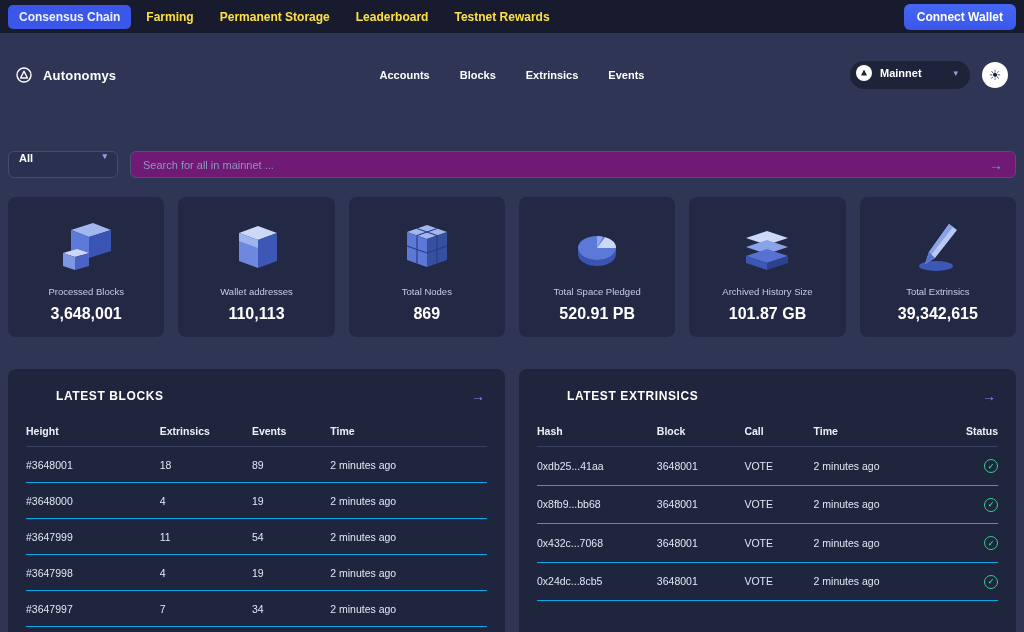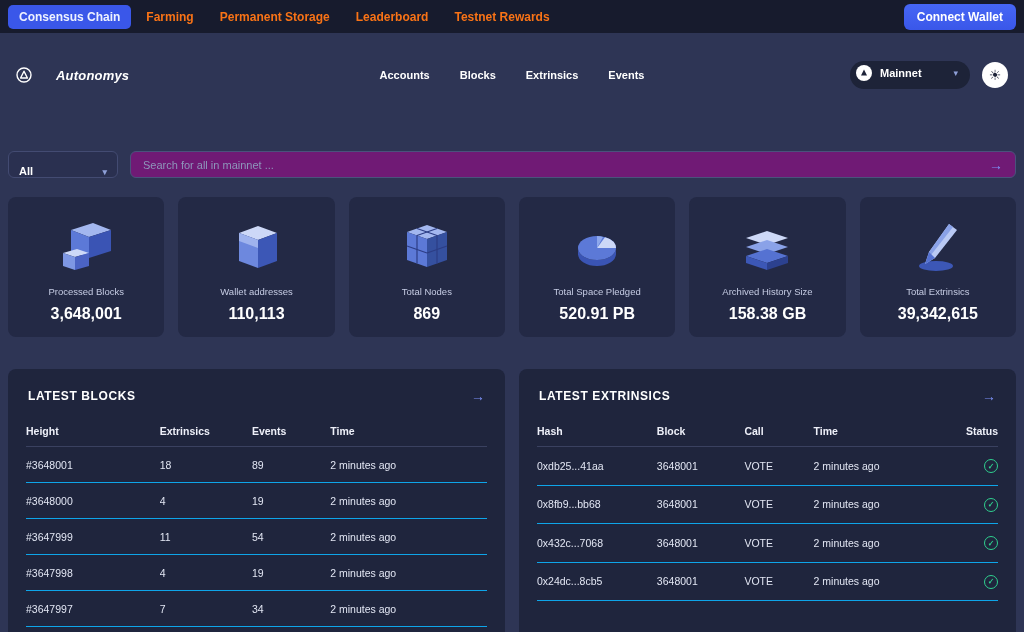--- a/index.html
+++ b/index.html
@@ -8,37 +8,37 @@
     font-family:"Liberation Sans", sans-serif;
     background:#2e3555;
     color:#fff;
   }
   
   .topbar {
     height:33px; background:#171b2d;
     display:flex; align-items:center; gap:4px; padding:15px 8px;
   }
   .topbar-item {
-    font-size:12px; font-weight:700; color:#f97316;
+    font-size:12px; font-weight:700; color:#fde047;
     padding:5px 11px; border-radius:5px; cursor:pointer; white-space:nowrap;
   }
   .topbar-item.active { background:#3a57e9; color:#eef2ff; }
   .connect-wallet {
     margin-left:auto; border:none; cursor:pointer;
     background:linear-gradient(180deg,#4666f5,#3a57e9);
     color:#fff; font-weight:700; font-size:12px;
     padding:6px 13px; border-radius:6px;
     font-family:"Liberation Sans", sans-serif;
   }
   
   .header {
     height:56px; margin-top:14px;
     display:flex; align-items:center; padding:0 16px; position:relative;
   }
-  .brand { display:flex; align-items:center; gap:24px; cursor:pointer;font-style:italic; }
+  .brand { display:flex; align-items:center; gap:11px; cursor:pointer; }
   .brand-name { font-size:13px; font-weight:700; letter-spacing:.2px; }
   .header-nav {
     position:absolute; left:0; right:0; margin:auto;
     display:flex; justify-content:center; gap:30px; pointer-events:none;
   }
   .header-nav span { font-size:11px; font-weight:700; cursor:pointer; pointer-events:auto; }
   .header-right { margin-left:auto; display:flex; align-items:center; gap:12px; position:relative; z-index:2; }
   .network-select {
     background:#1d2338; border-radius:17px; height:28px;
     display:flex; align-items:center; gap:8px; padding:0 12px 4px 6px;
@@ -48,21 +48,21 @@
   .chev { font-size:9px; color:#8fa0d8; margin-left:auto; line-height:1; }
   .theme-toggle {
     width:26px; height:26px; border-radius:50%; background:#ffffff;
     display:flex; align-items:center; justify-content:center; cursor:pointer;
   }
   .theme-toggle span { color:#1d2338; font-size:14px; line-height:1; }
   
   .search-row { display:flex; gap:12px; margin:48px 8px 0; }
   .filter-select {
     width:110px; height:27px; border:1px solid #434b72; border-radius:6px;
-    background:#2a3050; display:flex; align-items:flex-end; padding:0 10px;
+    background:#2a3050; display:flex; align-items:flex-start; padding:0 10px;
     font-size:11px; font-weight:600; cursor:pointer;
   }
   .search-box {
     flex:1; height:27px; border:1px solid #4a527c; border-radius:6px;
     background:#701a75; display:flex; align-items:center; padding:0 12px;
   }
   .search-box input {
     flex:1; background:transparent; border:none; outline:none;
     color:#e8ebf7; font-size:11px; font-family:"Liberation Sans", sans-serif;
   }
@@ -78,21 +78,21 @@
     display:flex; flex-direction:column; align-items:center; justify-content:center;
     padding-top:4px;
   }
   .stat-icon { height:62px; display:flex; align-items:center; }
   .stat-label { font-size:9.5px; color:#c6cce4; margin-top:8px; }
   .stat-value { font-size:16px; font-weight:700; margin-top:8px; }
   
   .panels { display:grid; grid-template-columns:1fr 1fr; gap:14px; margin:32px 8px 0; }
   .panel { background:#1f253d; border-radius:8px; padding:14px 18px 0; height:290px; }
   .panel-head { display:flex; align-items:center; justify-content:space-between; padding:6px 2px 14px; }
-  .panel-title { font-size:12px; font-weight:700; letter-spacing:.6px; }
+  .panel-title { font-size:12px; font-weight:700; letter-spacing:.6px;margin-left:28px; }
   table { width:100%; border-collapse:collapse; table-layout:fixed; }
   th {
     text-align:left; font-size:10.5px; font-weight:700; color:#eef0f9;
     padding:8px 0 9px; border-bottom:1px solid #3a4160;
   }
   td {
     font-size:10.5px; color:#e2e6f3; padding:11.5px 0;
     border-bottom:1px solid #0ea5e9; white-space:nowrap; overflow:hidden;
   }
   td.link { cursor:pointer; }
@@ -221,21 +221,21 @@
     <div class="stat-icon">
       <svg width="66" height="58" viewBox="0 0 66 58">
         <polygon points="12,20 33,13 54,20 33,27" fill="#cdd8f7"></polygon>
         <polygon points="12,29 33,22 54,29 33,36" fill="#8aa2e8"></polygon>
         <polygon points="12,38 33,31 54,38 33,45" fill="#5572d2"></polygon>
         <polygon points="12,38 33,45 33,52 12,45" fill="#3c57b6"></polygon>
         <polygon points="54,38 33,45 33,52 54,45" fill="#2c418f"></polygon>
       </svg>
     </div>
     <div class="stat-label">Archived History Size</div>
-    <div class="stat-value">158.38 GB</div>
+    <div class="stat-value">101.87 GB</div>
   </div>
 
   <div class="stat-card">
     <div class="stat-icon">
       <svg width="66" height="58" viewBox="0 0 66 58">
         <ellipse cx="31" cy="48" rx="17" ry="5" fill="#3c57b6"></ellipse>
         <polygon points="44,6 52,12 30,40 20,46 24,34" fill="#b9c9f4"></polygon>
         <polygon points="44,6 48,9 26,37 24,34" fill="#8aa2e8"></polygon>
         <polygon points="20,46 24,34 30,40" fill="#5572d2"></polygon>
       </svg>

